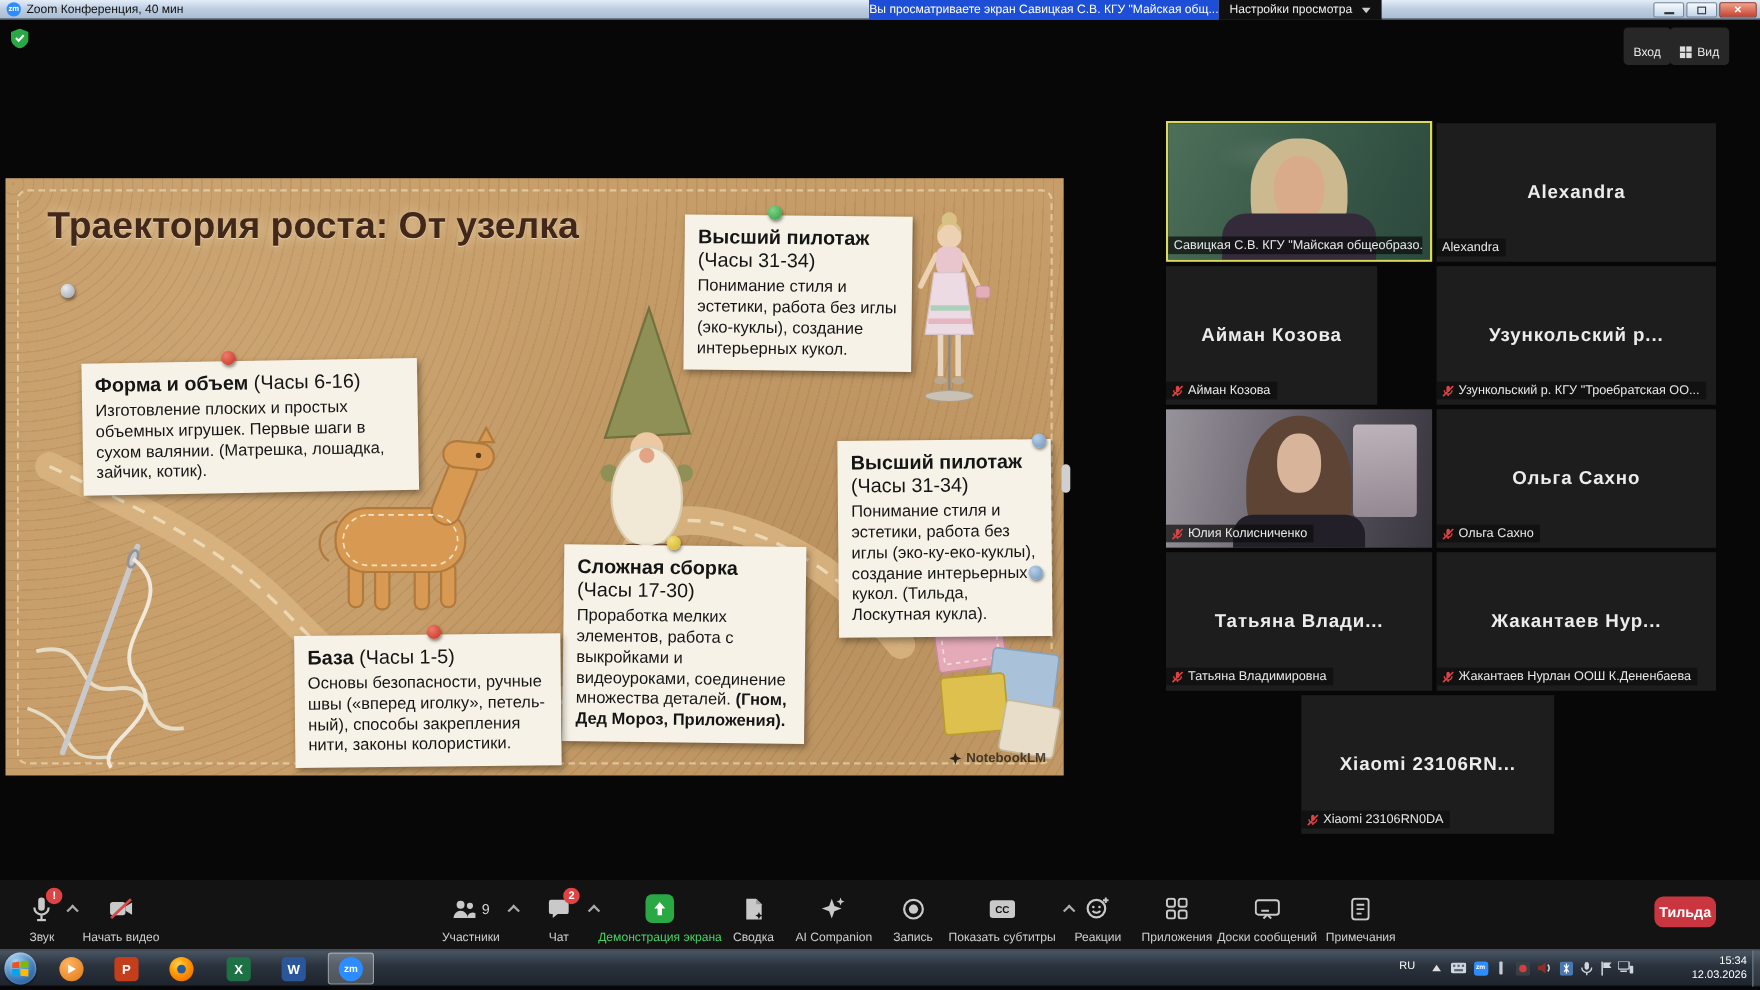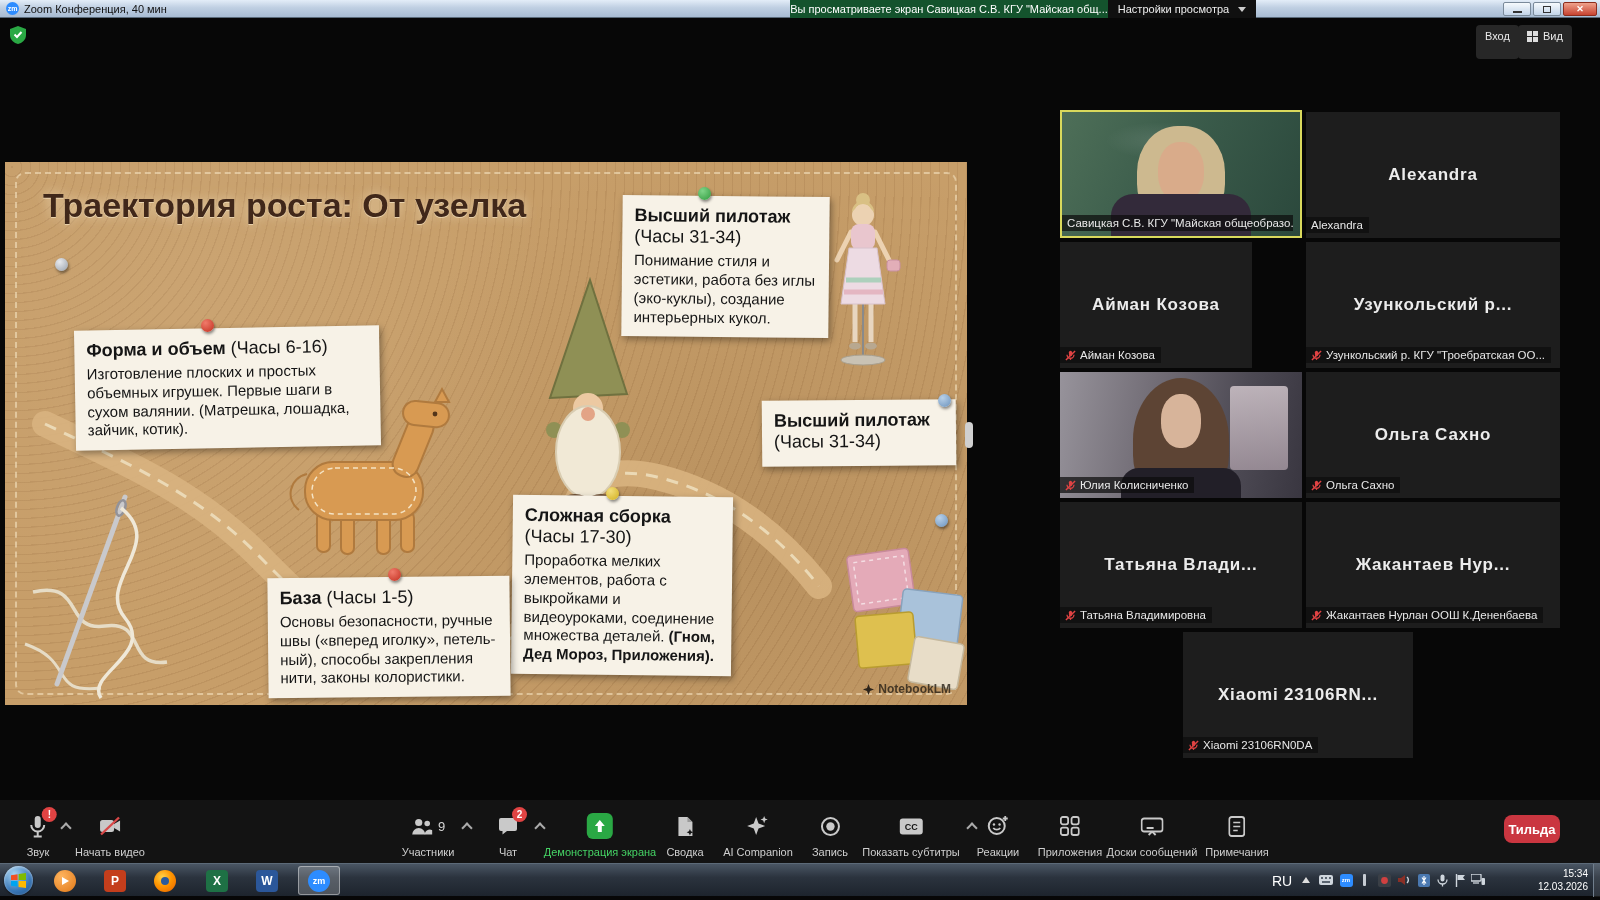--- a/index.html
+++ b/index.html
@@ -6,36 +6,36 @@
   html,body{width:1600px;height:900px;overflow:hidden;background:#000}
   body{font-family:"Liberation Sans",sans-serif}
   .screen{position:relative;width:1600px;height:900px;background:#070707;overflow:hidden}
 
   
   .titlebar{position:absolute;left:0;top:0;width:1600px;height:18px;
     background:linear-gradient(#e3edf8,#bfcfe2 45%,#a8bcd3);display:flex;align-items:center;
     font-size:11px;color:#111;border-bottom:1px solid #5a6a7a}
   .zoom-badge{width:13px;height:13px;border-radius:50%;background:#2d8cff;color:#fff;font-size:7px;
     font-weight:bold;display:flex;align-items:center;justify-content:center;margin:0 5px 0 6px;flex:0 0 auto}
-  .share-banner{position:absolute;left:790px;top:0;width:318px;height:18px;background:#14532d;
+  .share-banner{position:absolute;left:790px;top:0;width:318px;height:18px;background:#1d4ed8;
     color:#fff;font-size:11px;line-height:18px;text-align:center;white-space:nowrap;overflow:hidden}
   .view-settings{position:absolute;left:1108px;top:0;width:148px;height:18px;background:#101010;
     color:#eee;font-size:11px;display:flex;align-items:center;justify-content:center;gap:9px;cursor:pointer}
   .caret-down{width:0;height:0;border-left:4px solid transparent;border-right:4px solid transparent;border-top:5px solid #ccc}
   .win-controls{position:absolute;right:3px;top:2px;display:flex;gap:2px}
   .wc{width:28px;height:14px;border:1px solid #7a8a9a;border-radius:2px;
     background:linear-gradient(#f6fafd,#c3d5e9);display:flex;align-items:center;justify-content:center}
   .wc .dash{width:9px;height:2px;background:#333;margin-top:6px}
   .wc .sq{width:8px;height:7px;border:1.5px solid #333}
   .wc.close{width:34px;background:linear-gradient(#efa28c,#c74331);border-color:#8d2d1d;color:#fff;font-size:9px;font-weight:bold}
 
   
   .shield{position:absolute;left:10px;top:26px}
   .top-btn{position:absolute;top:25px;height:21px;background:#272727;border-radius:4px;color:#e9e9e9;
-    font-size:11px;display:flex;align-items:flex-end;justify-content:center;gap:5px;padding:17px 9px;cursor:pointer}
+    font-size:11px;display:flex;align-items:flex-start;justify-content:center;gap:5px;padding:17px 9px;cursor:pointer}
 
   
   .slide{position:absolute;left:5px;top:162px;width:962px;height:543px;overflow:hidden;
     background:
       radial-gradient(circle at 20% 25%, rgba(255,255,255,.06), transparent 42%),
       radial-gradient(circle at 78% 72%, rgba(60,30,5,.10), transparent 50%),
       repeating-radial-gradient(circle at 7px 5px, rgba(120,75,35,.13) 0 1px, transparent 1.5px 9px),
       #c79e69}
   .stitch{position:absolute;inset:10px;border:2px dashed rgba(248,232,198,.55);border-radius:10px;z-index:1;pointer-events:none}
   .deco{position:absolute;left:0;top:0;z-index:1}
@@ -99,21 +99,21 @@
   .taskbar{position:absolute;left:0;top:863px;width:1600px;height:33px;
     background:linear-gradient(#4a5664,#2b333e 42%,#1d242d);border-top:1px solid #5c6a78}
   .start{position:absolute;left:4px;top:2px;width:29px;height:29px;border-radius:50%;
     background:radial-gradient(circle at 35% 28%,#a6d4f2,#3a78b8 58%,#1b4a80);
     box-shadow:inset 0 1px 3px rgba(255,255,255,.6),0 1px 2px rgba(0,0,0,.5);
     display:flex;align-items:center;justify-content:center;cursor:pointer}
   .tb-app{position:absolute;top:2px;width:42px;height:29px;border-radius:3px;display:flex;align-items:center;justify-content:center;cursor:pointer}
   .tb-app.active{background:rgba(255,255,255,.22);border:1px solid rgba(255,255,255,.4)}
   .app-ico{width:22px;height:22px;border-radius:4px;display:flex;align-items:center;justify-content:center;
     color:#fff;font-size:12px;font-weight:bold}
-  .lang{position:absolute;left:1272px;top:9px;color:#fff;font-size:14px;cursor:pointer}
+  .lang{position:absolute;left:1272px;top:9px;color:#fff;font-size:10px;cursor:pointer}
   .tray{position:absolute;top:8px;width:16px;height:16px;display:flex;align-items:center;justify-content:center;cursor:pointer}
   .clock{position:absolute;right:12px;top:3px;width:64px;color:#fff;font-size:10px;text-align:right;line-height:13px;cursor:pointer}
   .show-desktop{position:absolute;right:0;top:0;width:7px;height:33px;border-left:1px solid #707e8c;background:rgba(255,255,255,.08);cursor:pointer}
   .tri-up{width:0;height:0;border-left:4px solid transparent;border-right:4px solid transparent;border-bottom:6px solid #ddd}
 </style>
 </head>
 <body>
 
 <div class="screen">
 
@@ -238,20 +238,21 @@
           <b>Высший пилотаж</b>
           <span>(Часы 31-34)</span>
         </div>
       <div class="note-body">Понимание стиля и эстетики, работа без иглы (эко-куклы), создание интерьерных кукол.</div>
     </div>
     <div class="note stacked" style="left:757px;top:238px;width:194px;transform:rotate(-.5deg)">
       <div class="note-title">
           <b>Высший пилотаж</b>
           <span>(Часы 31-34)</span>
         </div>
+      <div class="note-body">Понимание стиля и эстетики, работа без иглы (эко-ку-еко-куклы), создание интерьерных кукол. (Тильда, Лоскутная кукла).</div>
     </div>
     <div class="note stacked" style="left:507px;top:334px;width:220px;transform:rotate(.7deg)">
       <div class="note-title">
           <b>Сложная сборка</b>
           <span>(Часы 17-30)</span>
         </div>
       <div class="note-body"><span>Проработка мелких элементов, работа с выкройками и видеоуроками, соединение множества деталей. </span><span class="bold">(Гном, Дед Мороз, Приложения).</span></div>
     </div>
     <div class="note" style="left:263px;top:415px;width:242px;transform:rotate(-.6deg)">
       <div class="note-title"><b>База</b><span> (Часы 1-5)</span></div>

